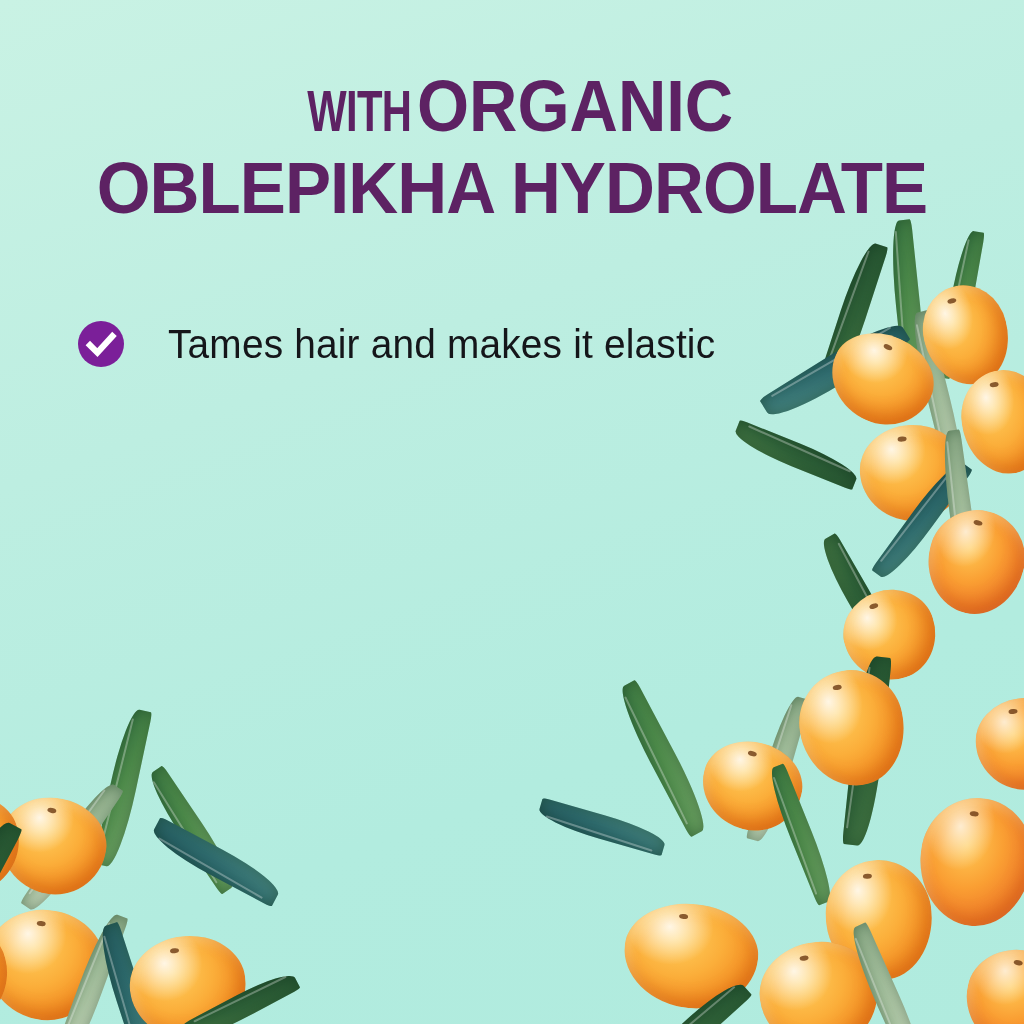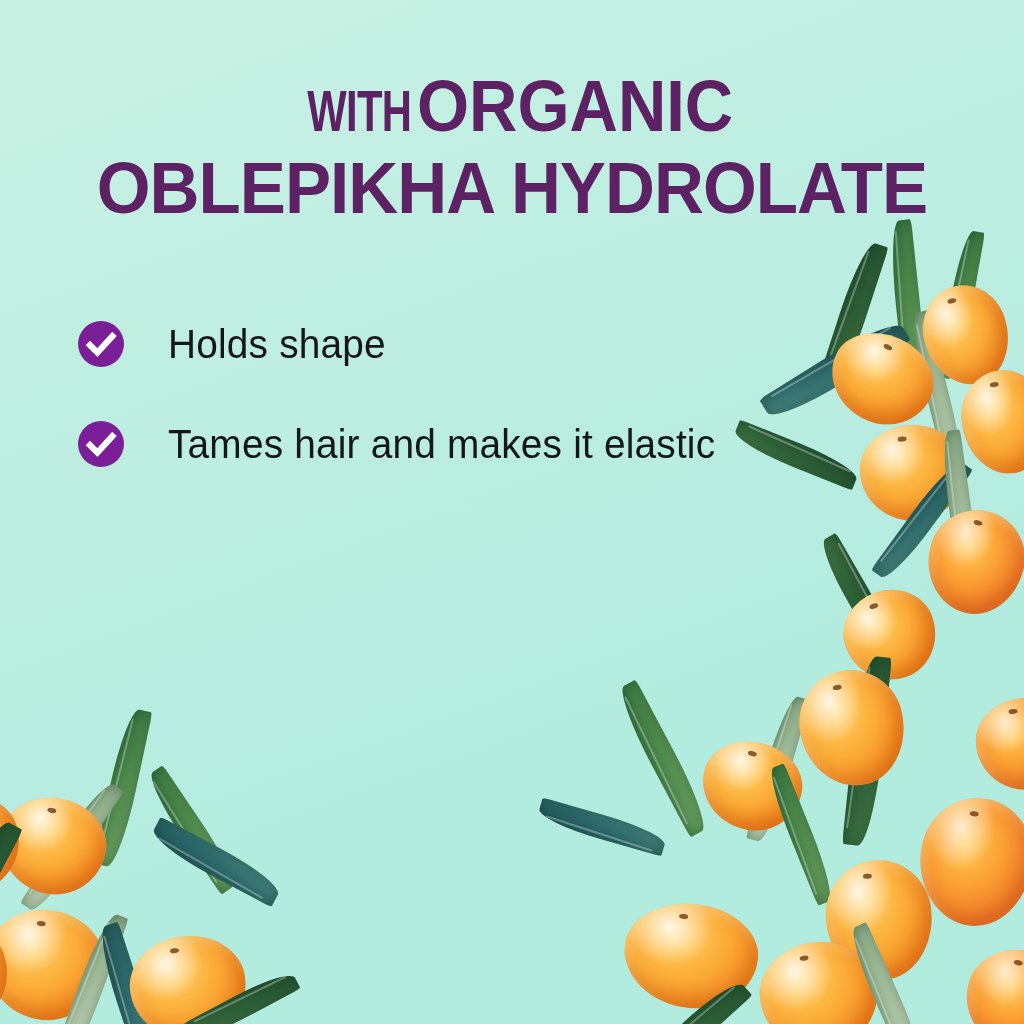--- a/index.html
+++ b/index.html
@@ -218,28 +218,20 @@
     <div class="head-line1">
       <span class="head-thin">WITH</span>
       <span class="head-bold">ORGANIC</span>
     </div>
     <div class="head-line2">OBLEPIKHA HYDROLATE</div>
   </div>
 
   <div id="benefits">
 
 
-    <div class="benefit-row">
-      <span class="check-circle">
-        <svg width="46" height="46" viewBox="0 0 46 46" aria-hidden="true">
-          <path d="M12 24.2 L19.4 31.6 L34.4 15.2" fill="none" stroke="#ffffff" stroke-width="6.2" stroke-linecap="square" stroke-linejoin="miter"></path>
-        </svg>
-      </span>
-      <span class="benefit-label">Holds shape</span>
-    </div>
 
     <div class="benefit-row">
       <span class="check-circle">
         <svg width="46" height="46" viewBox="0 0 46 46" aria-hidden="true">
           <path d="M12 24.2 L19.4 31.6 L34.4 15.2" fill="none" stroke="#ffffff" stroke-width="6.2" stroke-linecap="square" stroke-linejoin="miter"></path>
         </svg>
       </span>
       <span class="benefit-label">Tames hair and makes it elastic</span>
     </div>
 

